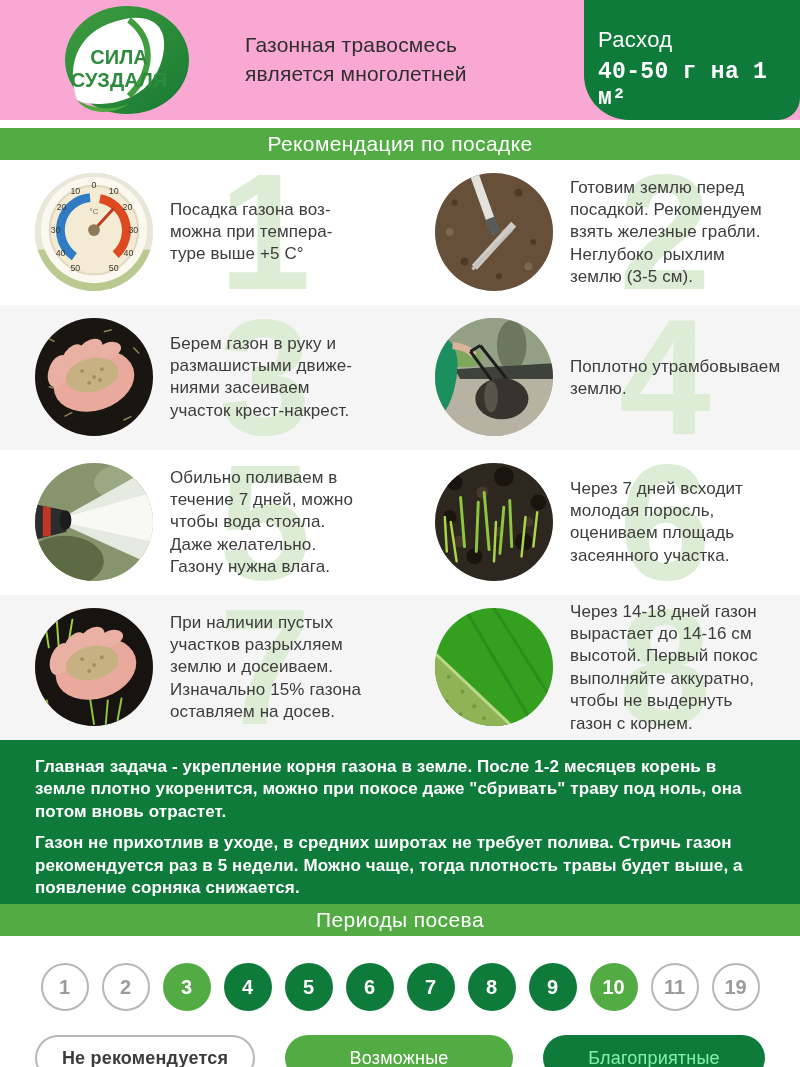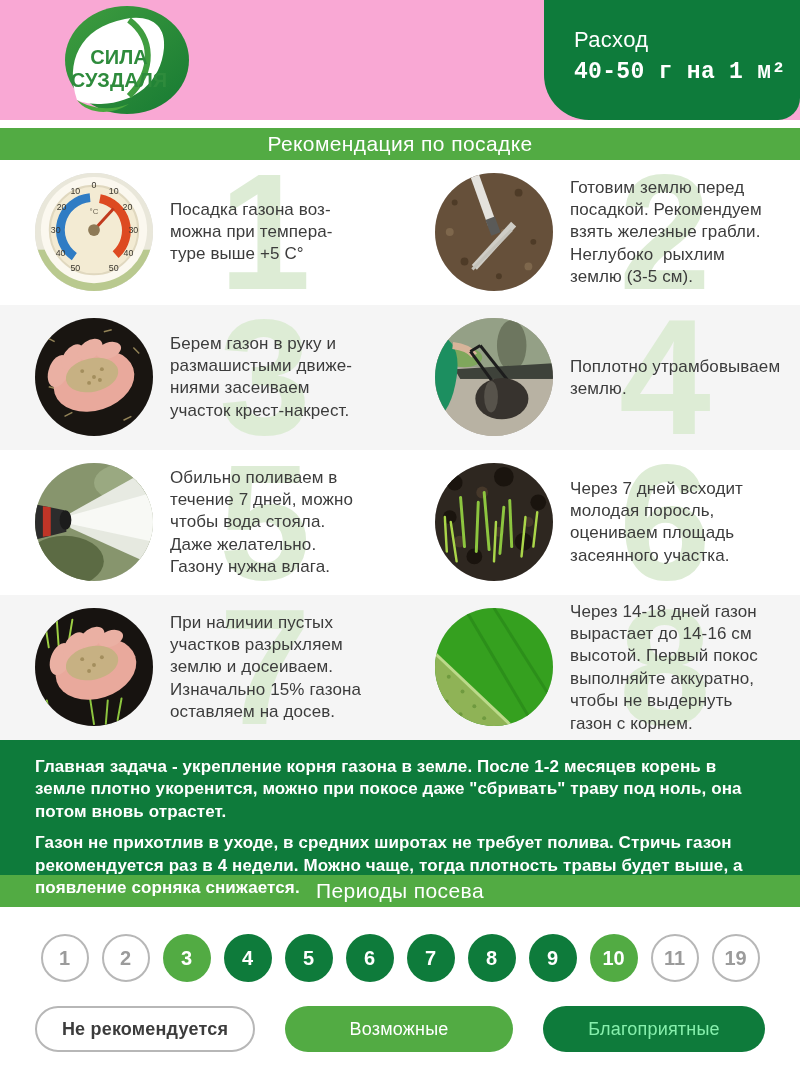--- a/index.html
+++ b/index.html
@@ -6,44 +6,44 @@
   body{
     width:800px;height:1067px;overflow:hidden;background:#ffffff;
     font-family:"Liberation Sans","DejaVu Sans",sans-serif;color:#3c3c3c;
     position:relative;
   }
   
   .header{position:relative;height:120px;background:#f9a8d4;}
   .logo{position:absolute;left:38px;top:4px;}
   .title{position:absolute;left:245px;top:50%;transform:translateY(-50%);
     font-size:21px;line-height:1.38;color:#2e2e2e;font-weight:500;letter-spacing:.2px;}
-  .consumption{position:absolute;right:0;top:0;width:256px;height:120px;
+  .consumption{position:absolute;right:0;top:0;width:216px;height:120px;
     background:#0e7b3b;border-radius:0 0 22px 45px;color:#fff;box-sizing:border-box;
-    padding:27px 0 0 30px;}
+    padding:27px 0 0 14px;}
   .consumption .label{font-size:22px;font-weight:400;letter-spacing:.3px;}
   .consumption .value{font-size:23px;font-weight:700;margin-top:6px;letter-spacing:.3px;font-family:Liberation Mono, monospace;}
   
   .banner{height:32px;background:#52ab43;color:#fff;text-align:center;
     font-size:21px;line-height:32px;letter-spacing:.4px;}
   .banner-top{margin-top:8px;}
   
   .steps{display:flex;flex-wrap:wrap;width:800px;}
   .step{position:relative;width:400px;height:145px;overflow:hidden;background:#fff;}
   .step:nth-child(4n+3),.step:nth-child(4n){background:#f5f5f5;}
   .step-num{position:absolute;left:150px;top:0;width:230px;height:145px;
     font-size:165px;line-height:145px;font-weight:700;color:#ddecd5;text-align:center;
     z-index:0;user-select:none;}
   .photo{position:absolute;left:35px;top:13px;width:118px;height:118px;border-radius:50%;
     overflow:hidden;z-index:1;background:#ddd;}
   .photo svg{display:block;width:118px;height:118px;}
   .step-text{position:absolute;left:170px;top:50%;transform:translateY(-50%);
     width:240px;font-size:17px;line-height:1.32;color:#3c3c3c;white-space:pre-line;
     z-index:1;letter-spacing:.1px;}
   
-  .info{background:#0e7b3b;color:#fff;box-sizing:border-box;height:135px;
+  .info{background:#0e7b3b;color:#fff;box-sizing:border-box;height:164px;
     padding:16px 35px 0 35px;font-size:17px;font-weight:600;line-height:1.32;letter-spacing:.1px;}
   .info p{margin:0 0 9px 0;}
   .info .lead{font-weight:800;}
   
   .months{display:flex;justify-content:center;gap:13px;padding-top:27px;}
   .month{width:48px;height:48px;border-radius:50%;box-sizing:border-box;
     display:flex;align-items:center;justify-content:center;font-size:20px;font-weight:600;}
   .month.not_recommended{background:#fff;border:2px solid #b7b7b7;color:#9b9b9b;}
   .month.possible{background:#52ab43;color:#fff;}
   .month.favorable{background:#0e7b3b;color:#fff;}
@@ -66,20 +66,24 @@
             <stop offset="1" stop-color="#177a33"></stop>
         </linearGradient>
       </defs>
       <ellipse cx="88" cy="56" rx="62" ry="54" fill="url(#lg)"></ellipse>
       <path d="M38 96 C 26 58 40 24 86 15 C 112 10 127 22 125 44 C 122 78 96 99 62 100 C 52 100 44 99 38 96 Z" fill="#ffffff"></path>
       <path d="M90 16 C 114 34 116 66 90 92" fill="none" stroke="#3f9d3f" stroke-width="6"></path>
       <path d="M38 96 C 52 105 72 107 90 100 C 72 112 48 110 38 96 Z" fill="#4aa83f"></path>
       <text x="80" y="60" text-anchor="middle" font-size="20" font-weight="bold" fill="#2e8b3c">СИЛА</text>
       <text x="80" y="83" text-anchor="middle" font-size="20" font-weight="bold" fill="#2e8b3c">СУЗДАЛЯ</text>
     </svg>
+  </div>
+  <div class="title">
+    <div>Газонная травосмесь</div>
+    <div>является многолетней</div>
   </div>
   <div class="consumption">
     <div class="label">Расход</div>
     <div class="value">40-50 г на 1 м²</div>
   </div>
 </div>
 
 <div class="banner banner-top">Рекомендация по посадке</div>
 <div class="steps">
     <div class="step">
@@ -326,21 +330,21 @@
 вырастает до 14-16 см
 высотой. Первый покос
 выполняйте аккуратно,
 чтобы не выдернуть
 газон с корнем.</div>
     </div>
   </div>
 
 <div class="info">
   <p><span class="lead">Главная задача</span><span> - укрепление корня газона в земле. После 1-2 месяцев корень в земле плотно укоренится, можно при покосе даже "сбривать" траву под ноль, она потом вновь отрастет.</span></p>
-  <p>Газон не прихотлив в уходе, в средних широтах не требует полива. Стричь газон рекомендуется раз в 4 недели. Можно чаще, тогда плотность травы будет выше, а появление сорняка снижается.</p>
+  <p>Газон не прихотлив в уходе, в средних широтах не требует полива. Стричь газон рекомендуется раз в 5 недели. Можно чаще, тогда плотность травы будет выше, а появление сорняка снижается.</p>
 </div>
 
 <div class="banner">Периоды посева</div>
 <div class="months">
     <div class="month not_recommended">1</div>
     <div class="month not_recommended">2</div>
     <div class="month possible">3</div>
     <div class="month favorable">4</div>
     <div class="month favorable">5</div>
     <div class="month favorable">6</div>

